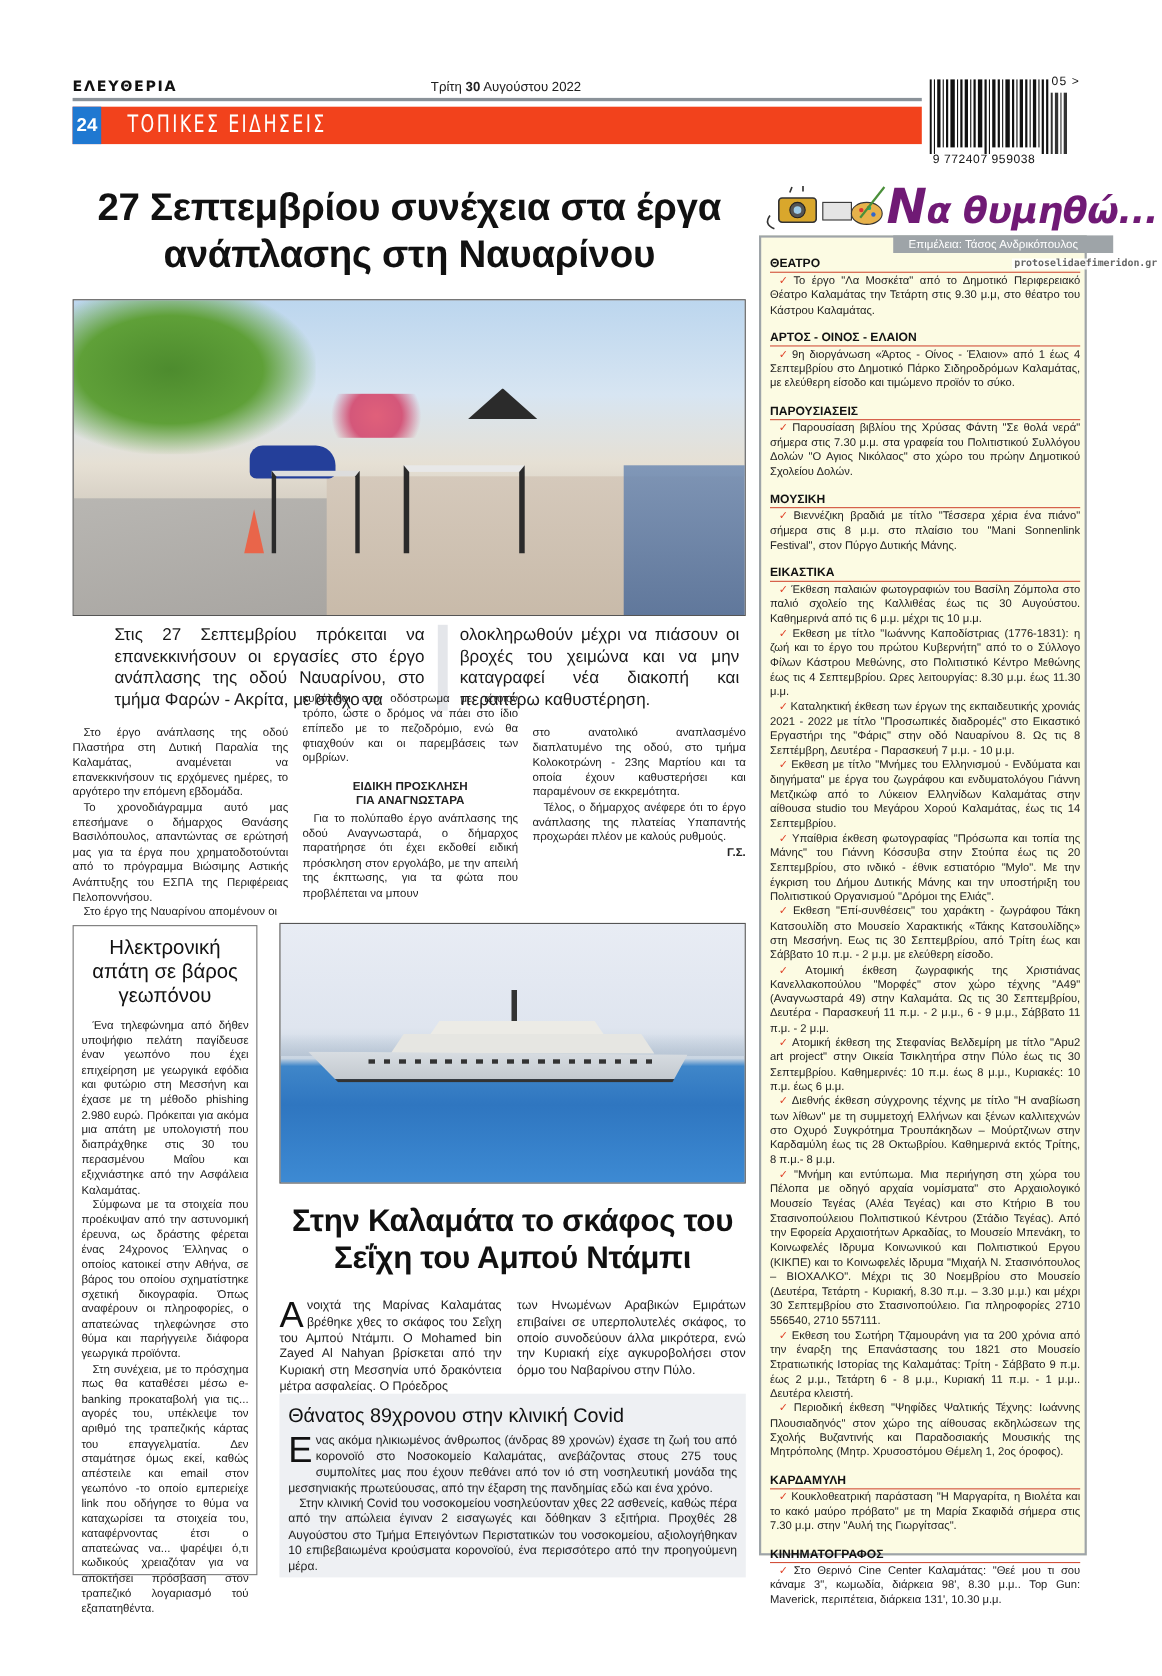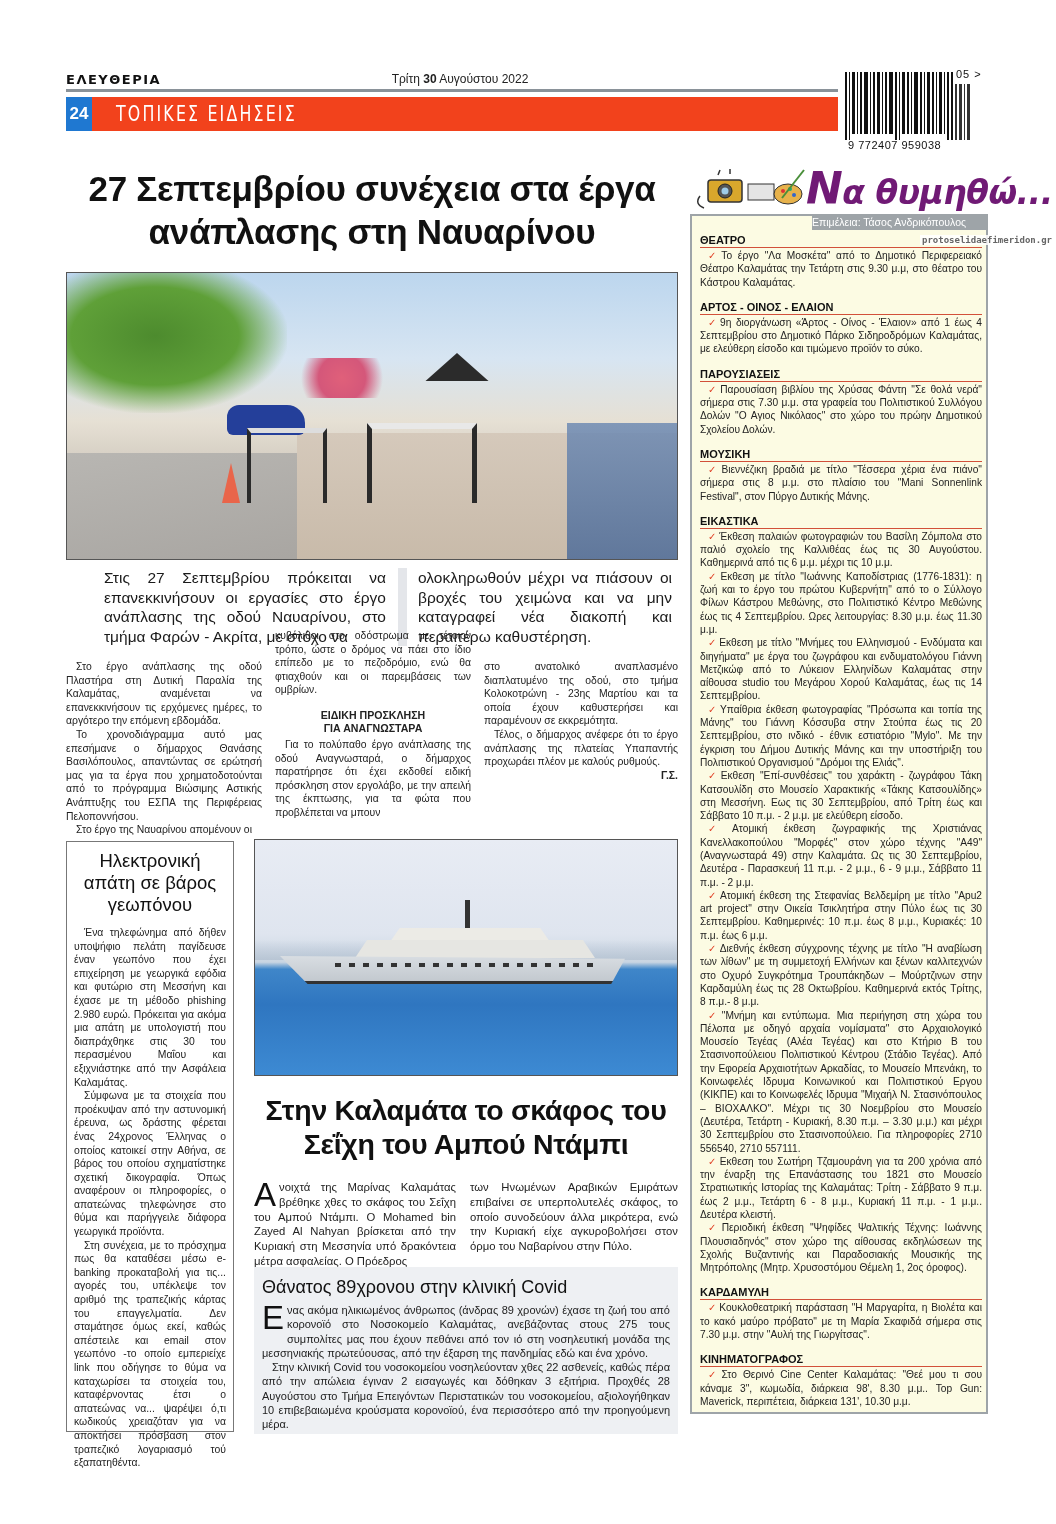--- a/index.html
+++ b/index.html
@@ -77,21 +77,21 @@
   .covid-box { left: 254px; top: 1267px; width: 424px; height: 167px; background: #eef0f3; padding: 8px 8px; }
   .covid-title { font-size: 18px; line-height: 24px; color: #111; margin-bottom: 4px; }
   .covid-text { font-size: 11px; line-height: 14.3px; color: #222; text-align: justify; }
   .covid-text p + p { text-indent: 10px; }
 
   
   .remember-art { left: 690px; top: 166px; width: 120px; height: 44px; }
   .remember-title { left: 806px; top: 163px; font-family: "DejaVu Sans", sans-serif; font-style: italic; font-weight: bold; font-size: 33px; color: #701a75; letter-spacing: -0.5px; }
   .remember-title .big { font-size: 44px; font-style: italic; }
   .remember-box { left: 690px; top: 214px; width: 298px; height: 1200px; background: #fcfbe3; border: 2px solid #9ea4a8; }
-  .editor-tag { left: 812px; top: 214px; width: 176px; height: 16px; background: #9ea4a8; color: #fff; font-size: 10.5px; line-height: 16px; text-align: left; padding-right: 18px; }
+  .editor-tag { left: 812px; top: 214px; width: 200px; height: 16px; background: #9ea4a8; color: #fff; font-size: 10.5px; line-height: 16px; text-align: center; padding-right: 18px; }
   .watermark { left: 920px; top: 235px; font-family: "DejaVu Sans Mono", monospace; font-size: 9px; font-weight: bold; color: #666; background: rgba(255,255,255,.85); padding: 0 2px; }
   .rem-content { left: 700px; top: 234px; width: 282px; }
   .rem-sec { margin-bottom: 12px; }
   .rem-head { font-weight: bold; font-size: 11px; line-height: 13px; color: #111; border-bottom: 1px solid #d2503a; padding-bottom: 0; margin-bottom: 1px; }
   .rem-item { font-size: 10.2px; line-height: 13.3px; color: #222; text-align: justify; text-indent: 8px; }
   .check { color: #e0442a; font-size: 10px; margin-right: 2px; }
 </style>
 </head>
 <body>
 
@@ -247,20 +247,21 @@
     <div class="rem-item"><span class="check">✓</span><span>Παρουσίαση βιβλίου της Χρύσας Φάντη "Σε θολά νερά" σήμερα στις 7.30 μ.μ. στα γραφεία του Πολιτιστικού Συλλόγου Δολών "Ο Αγιος Νικόλαος" στο χώρο του πρώην Δημοτικού Σχολείου Δολών.</span></div>
   </div>
   <div class="rem-sec">
     <div class="rem-head">ΜΟΥΣΙΚΗ</div>
     <div class="rem-item"><span class="check">✓</span><span>Βιεννέζικη βραδιά με τίτλο "Τέσσερα χέρια ένα πιάνο" σήμερα στις 8 μ.μ. στο πλαίσιο του "Mani Sonnenlink Festival", στον Πύργο Δυτικής Μάνης.</span></div>
   </div>
   <div class="rem-sec">
     <div class="rem-head">ΕΙΚΑΣΤΙΚΑ</div>
     <div class="rem-item"><span class="check">✓</span><span>Έκθεση παλαιών φωτογραφιών του Βασίλη Ζόμπολα στο παλιό σχολείο της Καλλιθέας έως τις 30 Αυγούστου. Καθημερινά από τις 6 μ.μ. μέχρι τις 10 μ.μ.</span></div>
     <div class="rem-item"><span class="check">✓</span><span>Εκθεση με τίτλο "Ιωάννης Καποδίστριας (1776-1831): η ζωή και το έργο του πρώτου Κυβερνήτη" από το ο Σύλλογο Φίλων Κάστρου Μεθώνης, στο Πολιτιστικό Κέντρο Μεθώνης έως τις 4 Σεπτεμβρίου. Ωρες λειτουργίας: 8.30 μ.μ. έως 11.30 μ.μ.</span></div>
+    <div class="rem-item"><span class="check">✓</span><span>Καταληκτική έκθεση των έργων της εκπαιδευτικής χρονιάς 2021 - 2022 με τίτλο "Προσωπικές διαδρομές" στο Εικαστικό Εργαστήρι της "Φάρις" στην οδό Ναυαρίνου 8. Ως τις 8 Σεπτέμβρη, Δευτέρα - Παρασκευή 7 μ.μ. - 10 μ.μ.</span></div>
     <div class="rem-item"><span class="check">✓</span><span>Εκθεση με τίτλο "Μνήμες του Ελληνισμού - Ενδύματα και διηγήματα" με έργα του ζωγράφου και ενδυματολόγου Γιάννη Μετζικώφ από το Λύκειον Ελληνίδων Καλαμάτας στην αίθουσα studio του Μεγάρου Χορού Καλαμάτας, έως τις 14 Σεπτεμβρίου.</span></div>
     <div class="rem-item"><span class="check">✓</span><span>Υπαίθρια έκθεση φωτογραφίας "Πρόσωπα και τοπία της Μάνης" του Γιάννη Κόσσυβα στην Στούπα έως τις 20 Σεπτεμβρίου, στο ινδικό - έθνικ εστιατόριο "Mylo". Με την έγκριση του Δήμου Δυτικής Μάνης και την υποστήριξη του Πολιτιστικού Οργανισμού "Δρόμοι της Ελιάς".</span></div>
     <div class="rem-item"><span class="check">✓</span><span>Εκθεση "Επί-συνθέσεις" του χαράκτη - ζωγράφου Τάκη Κατσουλίδη στο Μουσείο Χαρακτικής «Τάκης Κατσουλίδης» στη Μεσσήνη. Εως τις 30 Σεπτεμβρίου, από Τρίτη έως και Σάββατο 10 π.μ. - 2 μ.μ. με ελεύθερη είσοδο.</span></div>
     <div class="rem-item"><span class="check">✓</span><span>Ατομική έκθεση ζωγραφικής της Χριστιάνας Κανελλακοπούλου "Μορφές" στον χώρο τέχνης "Α49" (Αναγνωσταρά 49) στην Καλαμάτα. Ως τις 30 Σεπτεμβρίου, Δευτέρα - Παρασκευή 11 π.μ. - 2 μ.μ., 6 - 9 μ.μ., Σάββατο 11 π.μ. - 2 μ.μ.</span></div>
     <div class="rem-item"><span class="check">✓</span><span>Ατομική έκθεση της Στεφανίας Βελδεμίρη με τίτλο "Apu2 art project" στην Οικεία Τσικλητήρα στην Πύλο έως τις 30 Σεπτεμβρίου. Καθημερινές: 10 π.μ. έως 8 μ.μ., Κυριακές: 10 π.μ. έως 6 μ.μ.</span></div>
     <div class="rem-item"><span class="check">✓</span><span>Διεθνής έκθεση σύγχρονης τέχνης με τίτλο "Η αναβίωση των λίθων" με τη συμμετοχή Ελλήνων και ξένων καλλιτεχνών στο Οχυρό Συγκρότημα Τρουπάκηδων – Μούρτζινων στην Καρδαμύλη έως τις 28 Οκτωβρίου. Καθημερινά εκτός Τρίτης, 8 π.μ.- 8 μ.μ.</span></div>
     <div class="rem-item"><span class="check">✓</span><span>"Μνήμη και εντύπωμα. Μια περιήγηση στη χώρα του Πέλοπα με οδηγό αρχαία νομίσματα" στο Αρχαιολογικό Μουσείο Τεγέας (Αλέα Τεγέας) και στο Κτήριο Β του Στασινοπούλειου Πολιτιστικού Κέντρου (Στάδιο Τεγέας). Από την Εφορεία Αρχαιοτήτων Αρκαδίας, το Μουσείο Μπενάκη, το Κοινωφελές Ιδρυμα Κοινωνικού και Πολιτιστικού Εργου (ΚΙΚΠΕ) και το Κοινωφελές Ιδρυμα "Μιχαήλ Ν. Στασινόπουλος – ΒΙΟΧΑΛΚΟ". Μέχρι τις 30 Νοεμβρίου στο Μουσείο (Δευτέρα, Τετάρτη - Κυριακή, 8.30 π.μ. – 3.30 μ.μ.) και μέχρι 30 Σεπτεμβρίου στο Στασινοπούλειο. Για πληροφορίες 2710 556540, 2710 557111.</span></div>
     <div class="rem-item"><span class="check">✓</span><span>Εκθεση του Σωτήρη Τζαμουράνη για τα 200 χρόνια από την έναρξη της Επανάστασης του 1821 στο Μουσείο Στρατιωτικής Ιστορίας της Καλαμάτας: Τρίτη - Σάββατο 9 π.μ. έως 2 μ.μ., Τετάρτη 6 - 8 μ.μ., Κυριακή 11 π.μ. - 1 μ.μ.. Δευτέρα κλειστή.</span></div>
     <div class="rem-item"><span class="check">✓</span><span>Περιοδική έκθεση "Ψηφίδες Ψαλτικής Τέχνης: Ιωάννης Πλουσιαδηνός" στον χώρο της αίθουσας εκδηλώσεων της Σχολής Βυζαντινής και Παραδοσιακής Μουσικής της Μητρόπολης (Μητρ. Χρυσοστόμου Θέμελη 1, 2ος όροφος).</span></div>
   </div>

